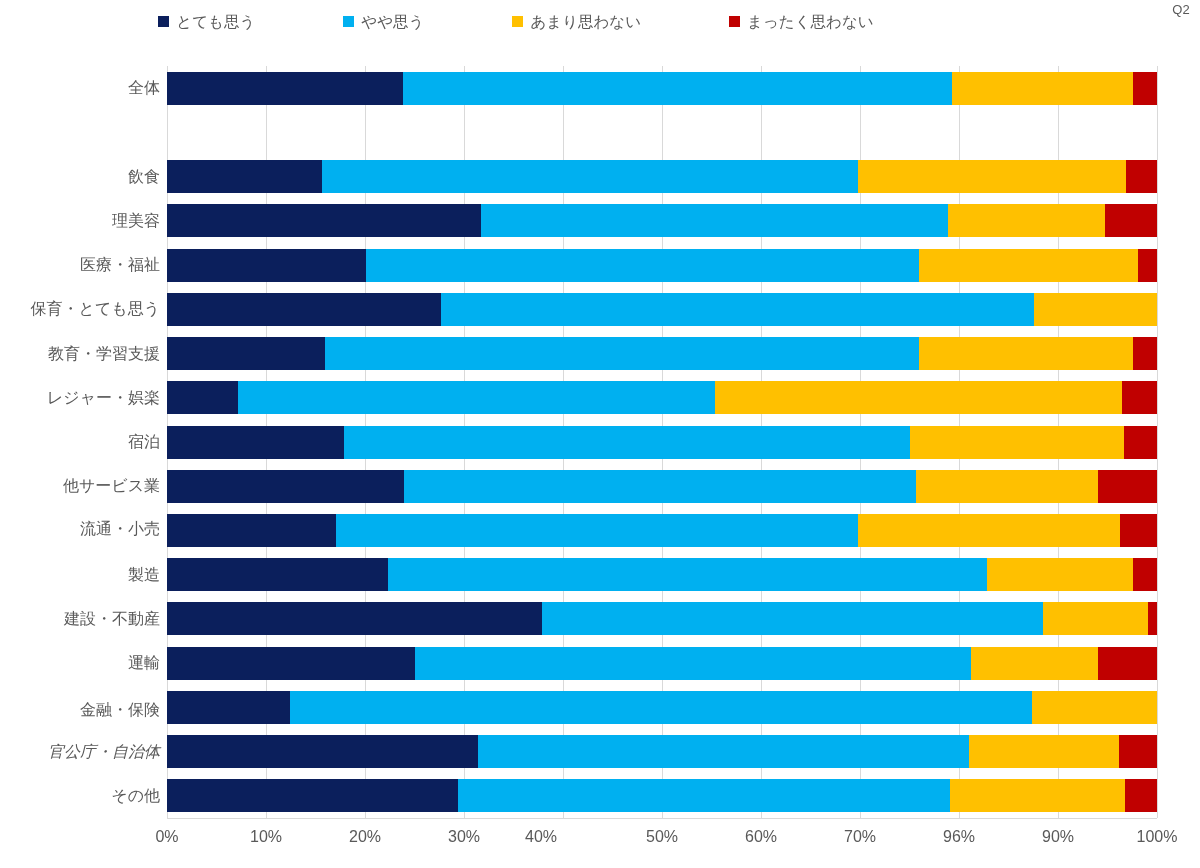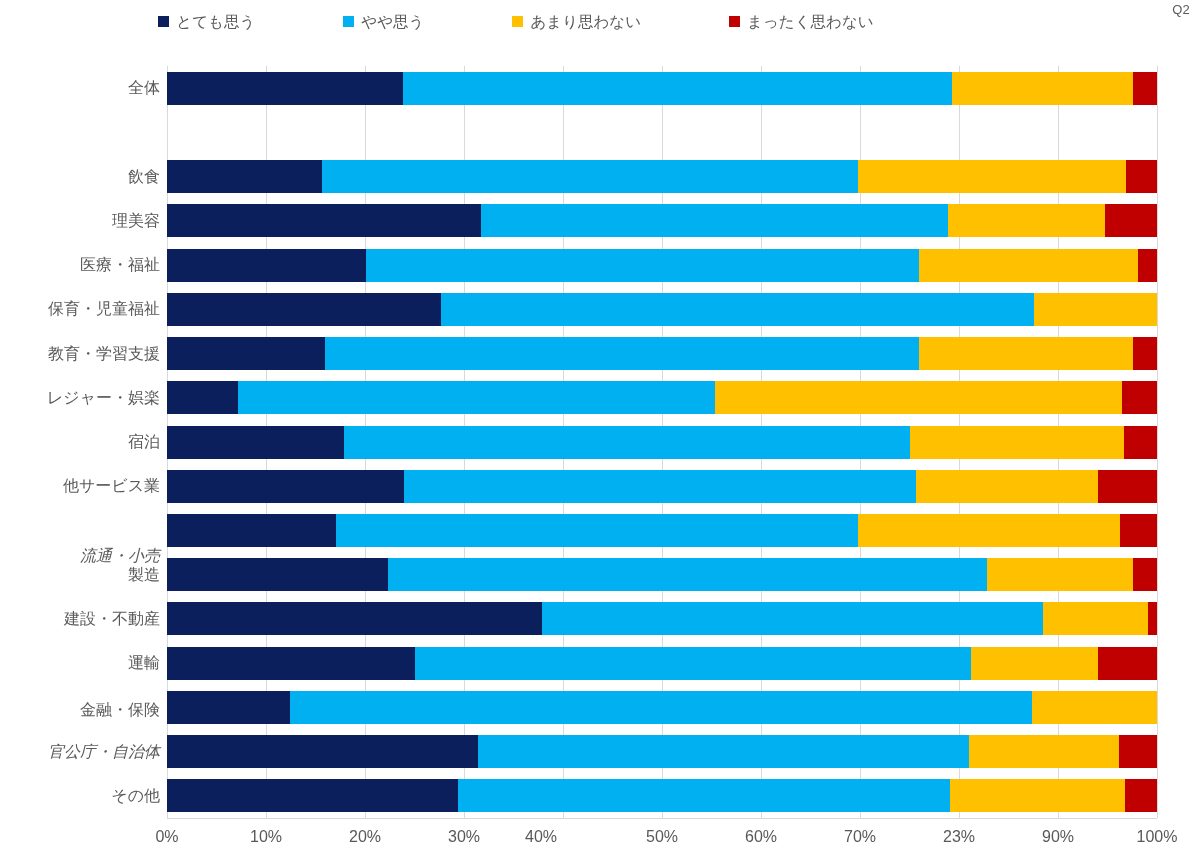--- a/index.html
+++ b/index.html
@@ -172,26 +172,26 @@
     </div>
   </div>
 
 <div class="chart-area">
 
   <div class="cat-labels" id="cat-labels">
       <div class="cat-label" style="top: 14.1176px;">全体</div>
       <div class="cat-label" style="top: 102.588px;">飲食</div>
       <div class="cat-label" style="top: 146.824px;">理美容</div>
       <div class="cat-label" style="top: 191.059px;">医療・福祉</div>
-      <div class="cat-label" style="top: 235.294px;">保育・児童福祉</div>
+      <div class="cat-label" style="top: 235.294px;">保育・とても思う</div>
       <div class="cat-label" style="top: 279.529px; padding-left: 28px;">教育・学習支援</div>
       <div class="cat-label" style="top: 323.765px;">レジャー・娯楽</div>
       <div class="cat-label" style="top: 368px;">宿泊</div>
       <div class="cat-label" style="top: 412.235px;">他サービス業</div>
-      <div class="cat-label" style="top: 482px; font-style: italic;">流通・小売</div>
+      <div class="cat-label" style="top: 455px;">流通・小売</div>
       <div class="cat-label" style="top: 500.706px;">製造</div>
       <div class="cat-label" style="top: 544.941px;">建設・不動産</div>
       <div class="cat-label" style="top: 589.176px;">運輸</div>
       <div class="cat-label" style="top: 636px;">金融・保険</div>
       <div class="cat-label" style="top: 677.647px; font-style: italic;">官公庁・自治体</div>
       <div class="cat-label" style="top: 721.882px;">その他</div>
     </div>
 
   <div class="plot">
     <div class="gridlines" id="gridlines">
@@ -308,18 +308,18 @@
   <div class="x-axis" id="x-axis">
     <div class="x-axis-line"></div>
   <div class="tick-label" style="left: 0px;">0%</div>
       <div class="tick-label" style="left: 99px;">10%</div>
       <div class="tick-label" style="left: 198px;">20%</div>
       <div class="tick-label" style="left: 297px;">30%</div>
       <div class="tick-label" style="left: 374px;">40%</div>
       <div class="tick-label" style="left: 495px;">50%</div>
       <div class="tick-label" style="left: 594px;">60%</div>
       <div class="tick-label" style="left: 693px;">70%</div>
-      <div class="tick-label" style="left: 792px;">23%</div>
+      <div class="tick-label" style="left: 792px;">96%</div>
       <div class="tick-label" style="left: 891px;">90%</div>
       <div class="tick-label" style="left: 990px;">100%</div>
     </div>
 
 </div>
 
 </body></html>

